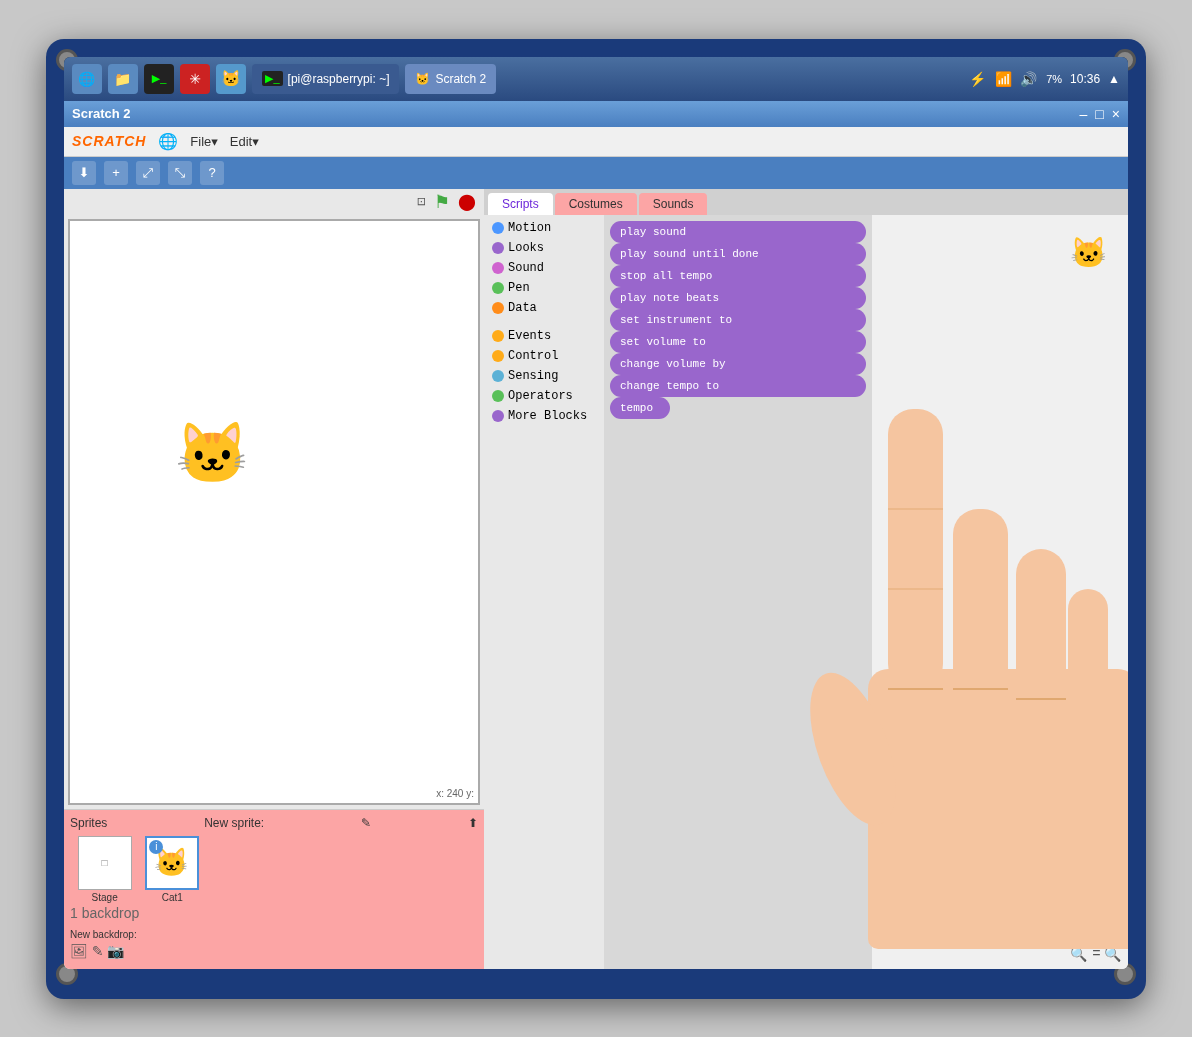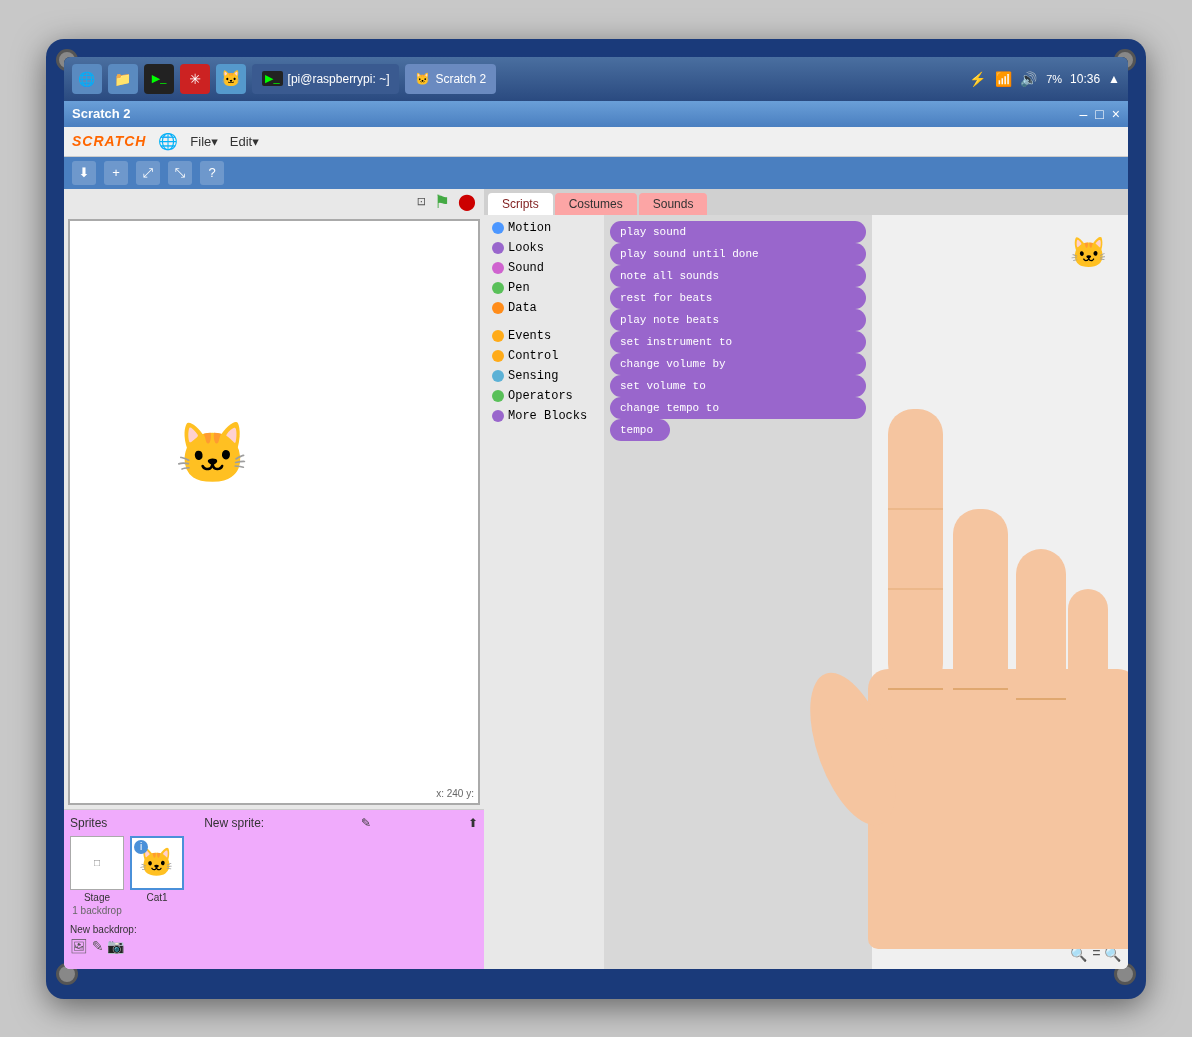--- a/index.html
+++ b/index.html
@@ -251,21 +251,21 @@
       position: absolute;
       left: 35%;
       top: 40%;
       transform: translate(-50%, -50%);
       font-size: 60px;
     }
 
     
     .sprites-panel {
       height: 160px;
-      background: #f0abfc;
+      background: #fca5a5;
       border-top: 1px solid #ccc;
       padding: 6px;
     }
 
     .sprites-header {
       display: flex;
       align-items: center;
       justify-content: space-between;
       margin-bottom: 6px;
       font-size: 12px;
@@ -320,21 +320,21 @@
       justify-content: center;
     }
 
     .sprite-label {
       font-size: 10px;
       color: #333;
       text-align: right;
     }
 
     .stage-label-sub {
-      font-size: 10px;
+      font-size: 14px;
       color: #666;
     }
 
     .new-backdrop-section {
       margin-top: 8px;
       font-size: 10px;
       color: #333;
     }
 
     .new-backdrop-icons {
@@ -369,21 +369,21 @@
       padding: 4px 14px;
       font-size: 12px;
       background: #fca5a5;
       border-radius: 4px 4px 0 0;
       cursor: pointer;
       color: #333;
     }
 
     .blocks-tab.active {
       background: white;
-      color: #7f1d1d;
+      color: #6d28d9;
       text-align: center;
     }
 
     .blocks-content {
       flex: 1;
       display: flex;
       overflow: hidden;
       font-family: Liberation Mono, monospace;
     }
 
@@ -660,26 +660,25 @@
               </div>
               <div class="category-item">
                 <div class="category-dot" style="background:#9966cc;"></div>
                 <span>More Blocks</span>
               </div>
             </div>
 
             <div class="blocks-list">
               <div class="block-item block-purple">play sound</div>
               <div class="block-item block-purple">play sound until done</div>
-              <div class="block-item block-purple">note all sounds</div>
-              <div class="block-item block-purple">rest for   beats</div>
+              <div class="block-item block-purple">stop all tempo</div>
               <div class="block-item block-purple">play note   beats</div>
               <div class="block-item block-purple">set instrument to</div>
+              <div class="block-item block-purple">set volume to</div>
               <div class="block-item block-purple">change volume by</div>
-              <div class="block-item block-purple">set volume to</div>
               <div class="block-item block-purple">change tempo to</div>
               <div class="block-item block-purple" style="width:60px;">tempo</div>
             </div>
 
             <div class="script-area">
               <div class="scratch-cat-mini">🐱</div>
               <div class="xy-coords">
                 <div>x: 0</div>
                 <div>y: 0</div>
               </div>

